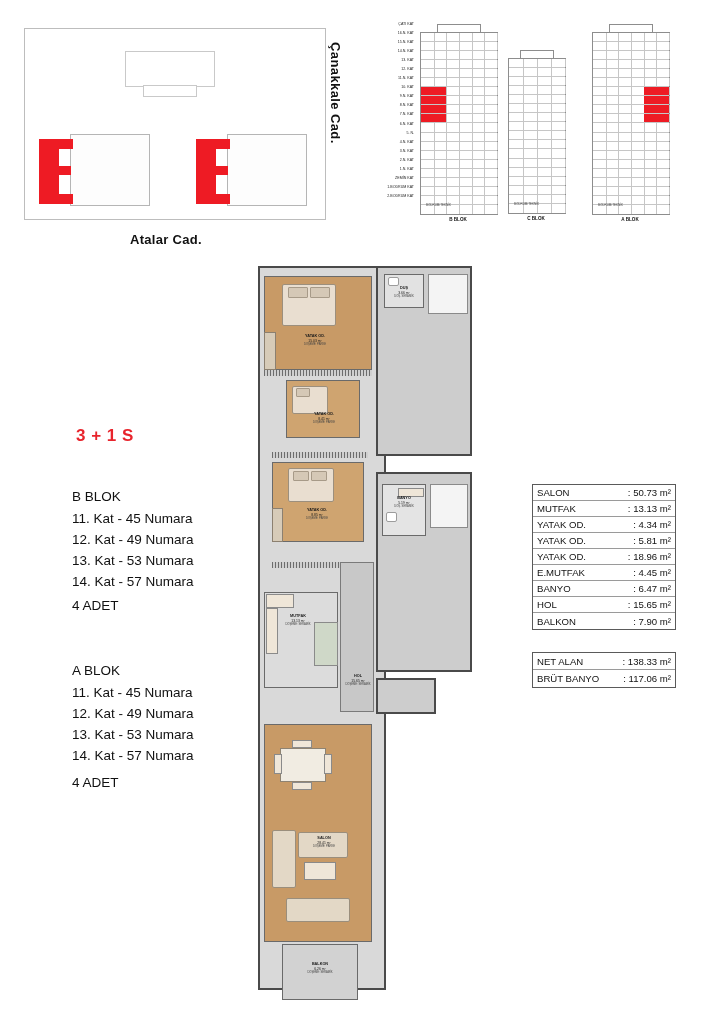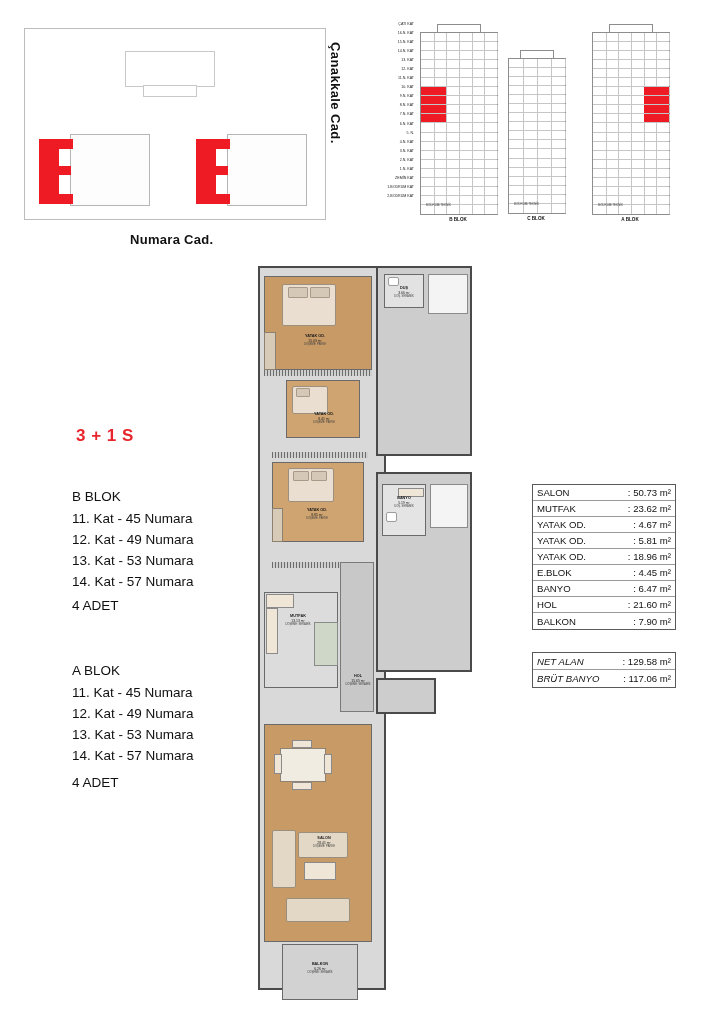--- a/index.html
+++ b/index.html
@@ -57,21 +57,21 @@
 
   
   #area-table{left:532px;top:484px;width:142px;border:1px solid #5a5a5a;background:#fff;}
   #area-table .row{display:flex;border-bottom:1px solid #9a9a9a;height:16px;align-items:center;font-size:9.6px;padding:0 4px;box-sizing:border-box;}
   #area-table .row:last-child{border-bottom:none;}
   #area-table .k{flex:1;}
   #area-table .v{white-space:nowrap;}
   #net-table{left:532px;top:652px;width:142px;border:1px solid #5a5a5a;background:#fff;}
   #net-table .row{display:flex;border-bottom:1px solid #9a9a9a;height:17px;align-items:center;font-size:9.6px;padding:0 4px;box-sizing:border-box;}
   #net-table .row:last-child{border-bottom:none;}
-  #net-table .k{flex:1;font-style:italic;}
+  #net-table .k{flex:1;}
 
   
   #floorplan{left:258px;top:262px;width:214px;height:740px;}
   .room{position:absolute;box-sizing:border-box;}
   .fl-wood{background:#c89a66;}
   .fl-wood2{background:#cfa470;}
   .fl-tile{background:#d9d9d9;}
   .fl-tile2{background:#cdcdcd;}
   .fl-grey{background:#c8c8c8;}
   .fl-balk{background:#d2d2d2;}
@@ -100,21 +100,21 @@
   <div class="redmark rl2"></div>
   <div class="redmark rl3"></div>
   <div class="redmark rl4"></div>
 
   <div class="blk blk-right"></div>
   <div class="redmark rr1"></div>
   <div class="redmark rr2"></div>
   <div class="redmark rr3"></div>
   <div class="redmark rr4"></div>
 </div>
-<div class="abs" id="street-bottom">Numara Cad.</div>
+<div class="abs" id="street-bottom">Atalar Cad.</div>
 <div class="abs" id="street-right">Çanakkale Cad.</div>
 
 <div class="abs" id="elevation">
   <div class="floor-labels" id="floor-labels">
       <div>ÇATI KAT</div>
       <div>16.N. KAT</div>
       <div>15.N. KAT</div>
       <div>14.N. KAT</div>
       <div>13. KAT</div>
       <div>12. KAT</div>
@@ -594,56 +594,56 @@
 </div>
 <div class="abs" id="a-adet">4 ADET</div>
 
 <div class="abs" id="area-table">
   <div class="row">
       <span class="k">SALON</span>
       <span class="v">: 50.73 m²</span>
     </div>
   <div class="row">
       <span class="k">MUTFAK</span>
-      <span class="v">: 23.62 m²</span>
+      <span class="v">: 13.13 m²</span>
     </div>
   <div class="row">
       <span class="k">YATAK OD.</span>
-      <span class="v">:  4.67 m²</span>
+      <span class="v">:  4.34 m²</span>
     </div>
   <div class="row">
       <span class="k">YATAK OD.</span>
       <span class="v">:  5.81 m²</span>
     </div>
   <div class="row">
       <span class="k">YATAK OD.</span>
       <span class="v">: 18.96 m²</span>
     </div>
   <div class="row">
-      <span class="k">E.BLOK</span>
+      <span class="k">E.MUTFAK</span>
       <span class="v">:  4.45 m²</span>
     </div>
   <div class="row">
       <span class="k">BANYO</span>
       <span class="v">:  6.47 m²</span>
     </div>
   <div class="row">
       <span class="k">HOL</span>
-      <span class="v">: 21.60 m²</span>
+      <span class="v">: 15.65 m²</span>
     </div>
   <div class="row">
       <span class="k">BALKON</span>
       <span class="v">:  7.90 m²</span>
     </div>
 </div>
 
 <div class="abs" id="net-table">
   <div class="row">
       <span class="k">NET ALAN</span>
-      <span class="v">: 129.58 m²</span>
+      <span class="v">: 138.33 m²</span>
     </div>
   <div class="row">
       <span class="k">BRÜT BANYO</span>
       <span class="v">: 117.06 m²</span>
     </div>
 </div>
 
 <div class="abs" id="floorplan">
 
   <div class="room fl-tile" style="left:0px;top:4px;width:128px;height:724px;border:2px solid #4a4a4a;"></div>

